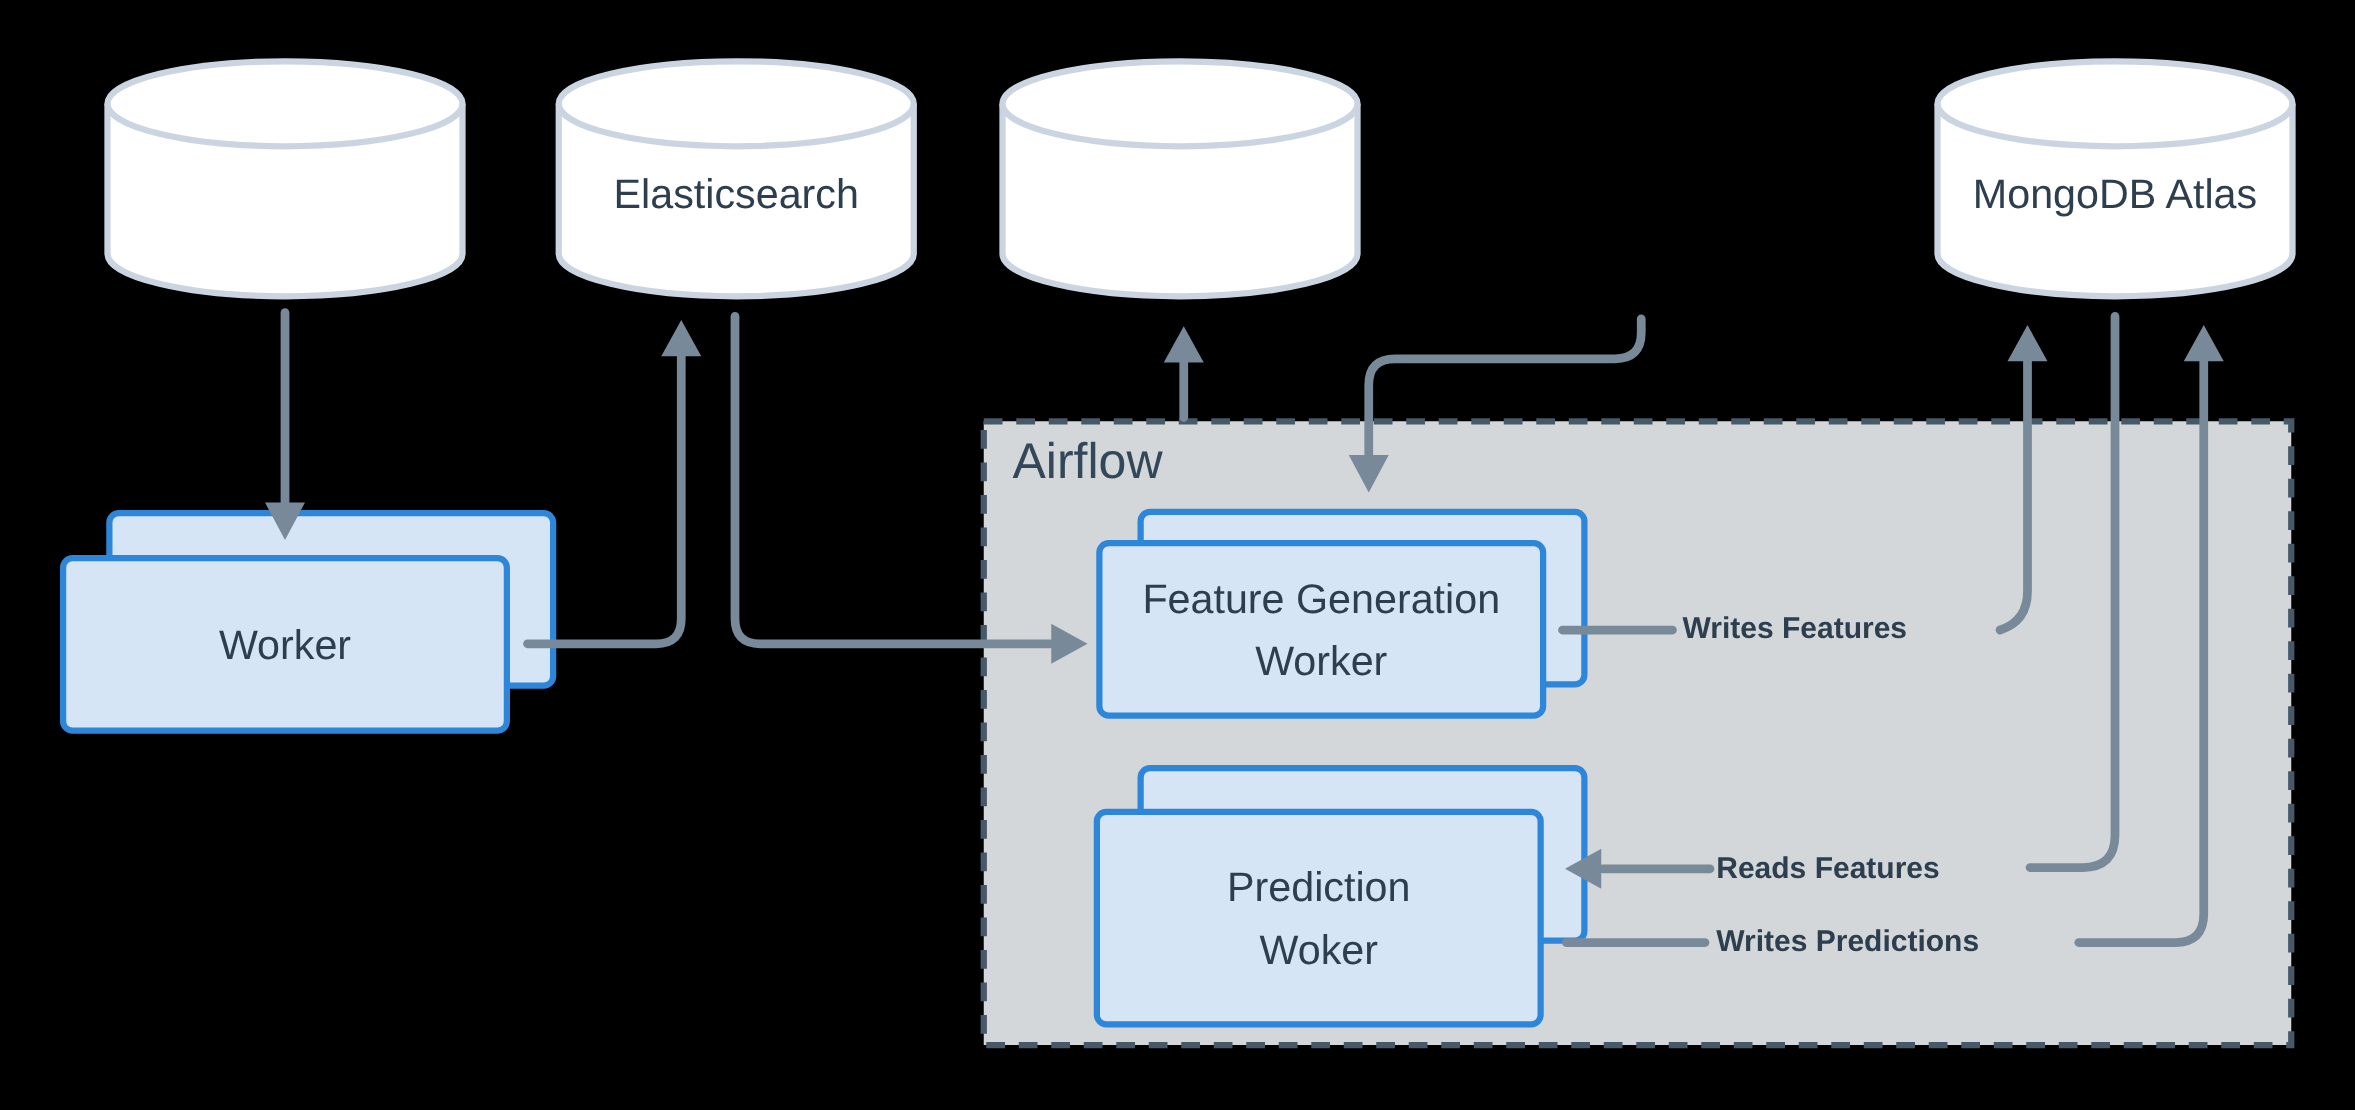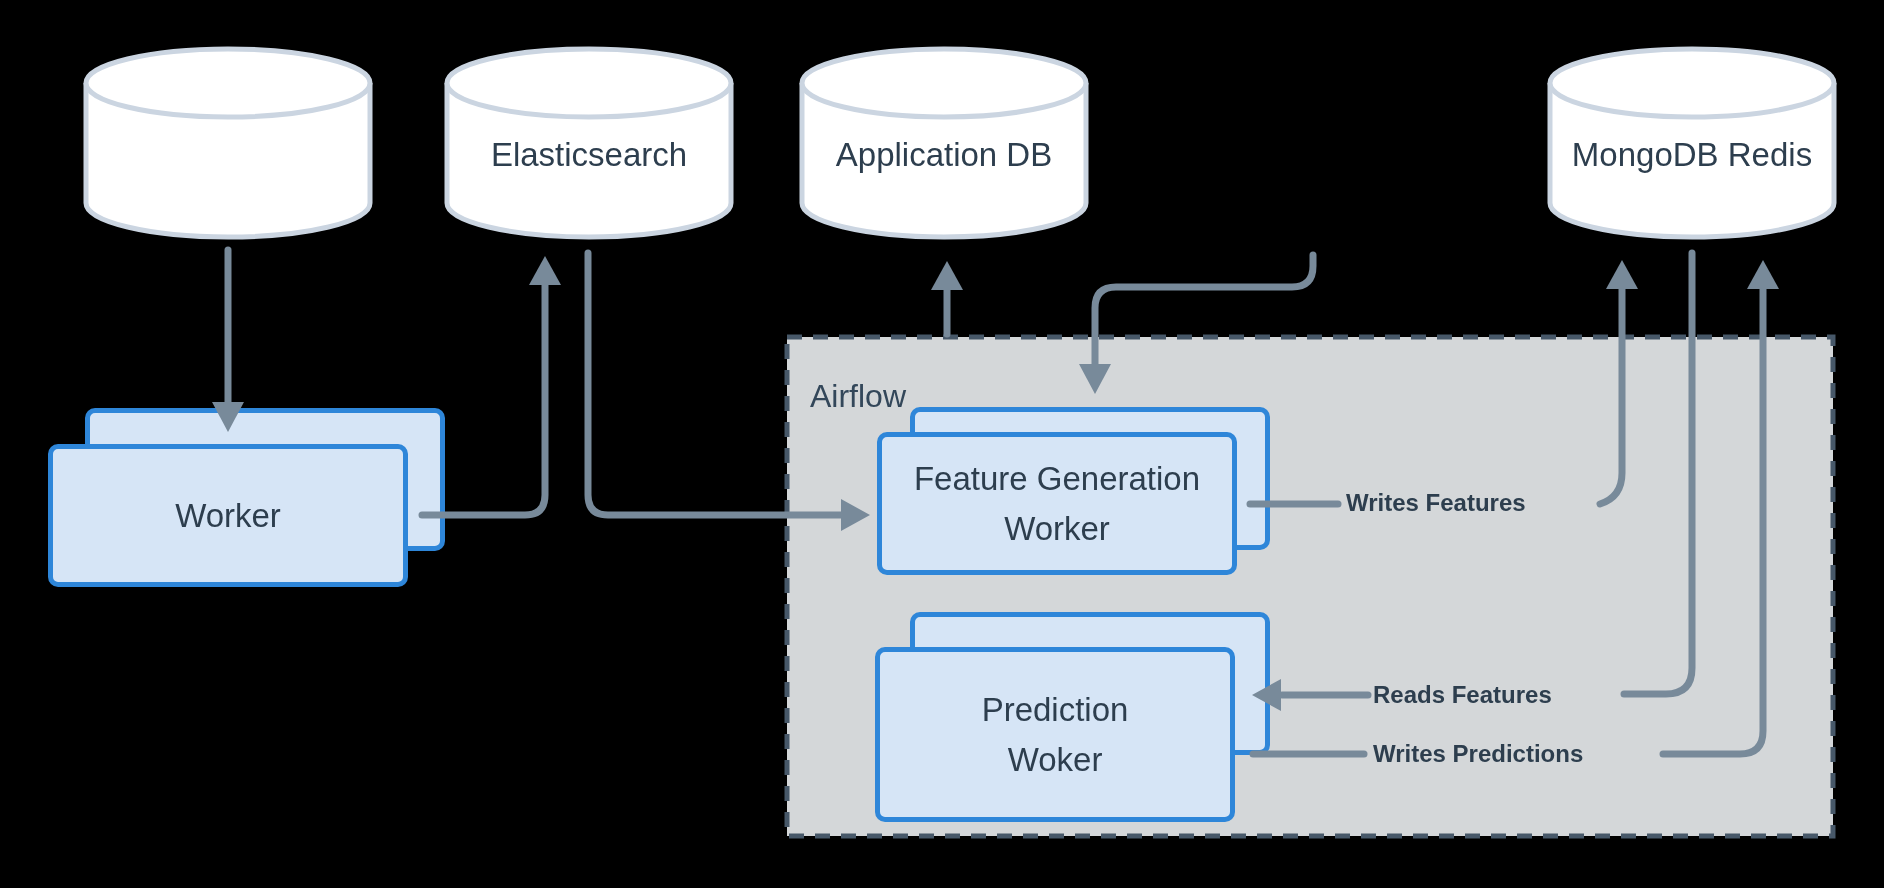--- a/index.html
+++ b/index.html
@@ -12,21 +12,21 @@
   #line-layer{z-index:5;}
   .cyl{position:absolute;top:45px;width:290px;height:196px;z-index:2;}
   .cyl svg{position:absolute;left:0;top:0;}
   .cyl-label{position:absolute;left:0;right:0;top:91px;text-align:center;
     font-size:33px;white-space:nowrap;color:#2d3e4e;}
   .node{position:absolute;box-sizing:border-box;width:360px;height:143px;
     background:#d6e5f6;border:5px solid #2e86d9;border-radius:10px;}
   .node.back{z-index:2;}
   .node.front{z-index:3;display:flex;flex-direction:column;align-items:center;justify-content:center;}
   .node-line{font-size:33px;line-height:50px;text-align:center;white-space:nowrap;color:#2d3e4e;}
-  .group-label{position:absolute;left:810px;top:378px;z-index:4;font-size:32px;color:#33475a;}
+  .group-label{position:absolute;left:810px;top:347px;z-index:4;font-size:40px;color:#33475a;}
   .edge-label{position:absolute;z-index:6;font-size:24px;line-height:40px;white-space:nowrap;color:#2d3e4e;font-weight:bold;}
   #lbl-writes-features{left:1346px;top:483px;}
   #lbl-reads-features{left:1373px;top:675px;text-align:right;}
   #lbl-writes-predictions{left:1373px;top:734px;}
 </style>
 </head>
 <body>
 
 <div class="canvas">
 
@@ -49,30 +49,29 @@
       <ellipse cx="145" cy="38" rx="142" ry="34" fill="#ffffff" stroke="#cbd5e1" stroke-width="5"></ellipse>
     </svg>
     <div class="cyl-label">Elasticsearch</div>
   </div>
 
   <div class="cyl" style="left:799px">
     <svg width="290" height="196" viewBox="0 0 290 196">
       <path d="M3,38 V158 A142,34 0 0 0 287,158 V38" fill="#ffffff" stroke="#cbd5e1" stroke-width="5"></path>
       <ellipse cx="145" cy="38" rx="142" ry="34" fill="#ffffff" stroke="#cbd5e1" stroke-width="5"></ellipse>
     </svg>
-    <div class="cyl-label">Application DB</div>
   </div>
 
 
   <div class="cyl" style="left:1547px">
     <svg width="290" height="196" viewBox="0 0 290 196">
       <path d="M3,38 V158 A142,34 0 0 0 287,158 V38" fill="#ffffff" stroke="#cbd5e1" stroke-width="5"></path>
       <ellipse cx="145" cy="38" rx="142" ry="34" fill="#ffffff" stroke="#cbd5e1" stroke-width="5"></ellipse>
     </svg>
-    <div class="cyl-label">MongoDB Redis</div>
+    <div class="cyl-label">MongoDB Atlas</div>
   </div>
 
   <div class="node back" style="left:85px;top:408px"></div>
   <div class="node front" style="left:48px;top:444px">
     <div class="node-line">Worker</div>
   </div>
 
   <div class="node back" style="left:910px;top:407px"></div>
   <div class="node front" style="left:877px;top:432px">
     <div class="node-line">Feature Generation</div>

